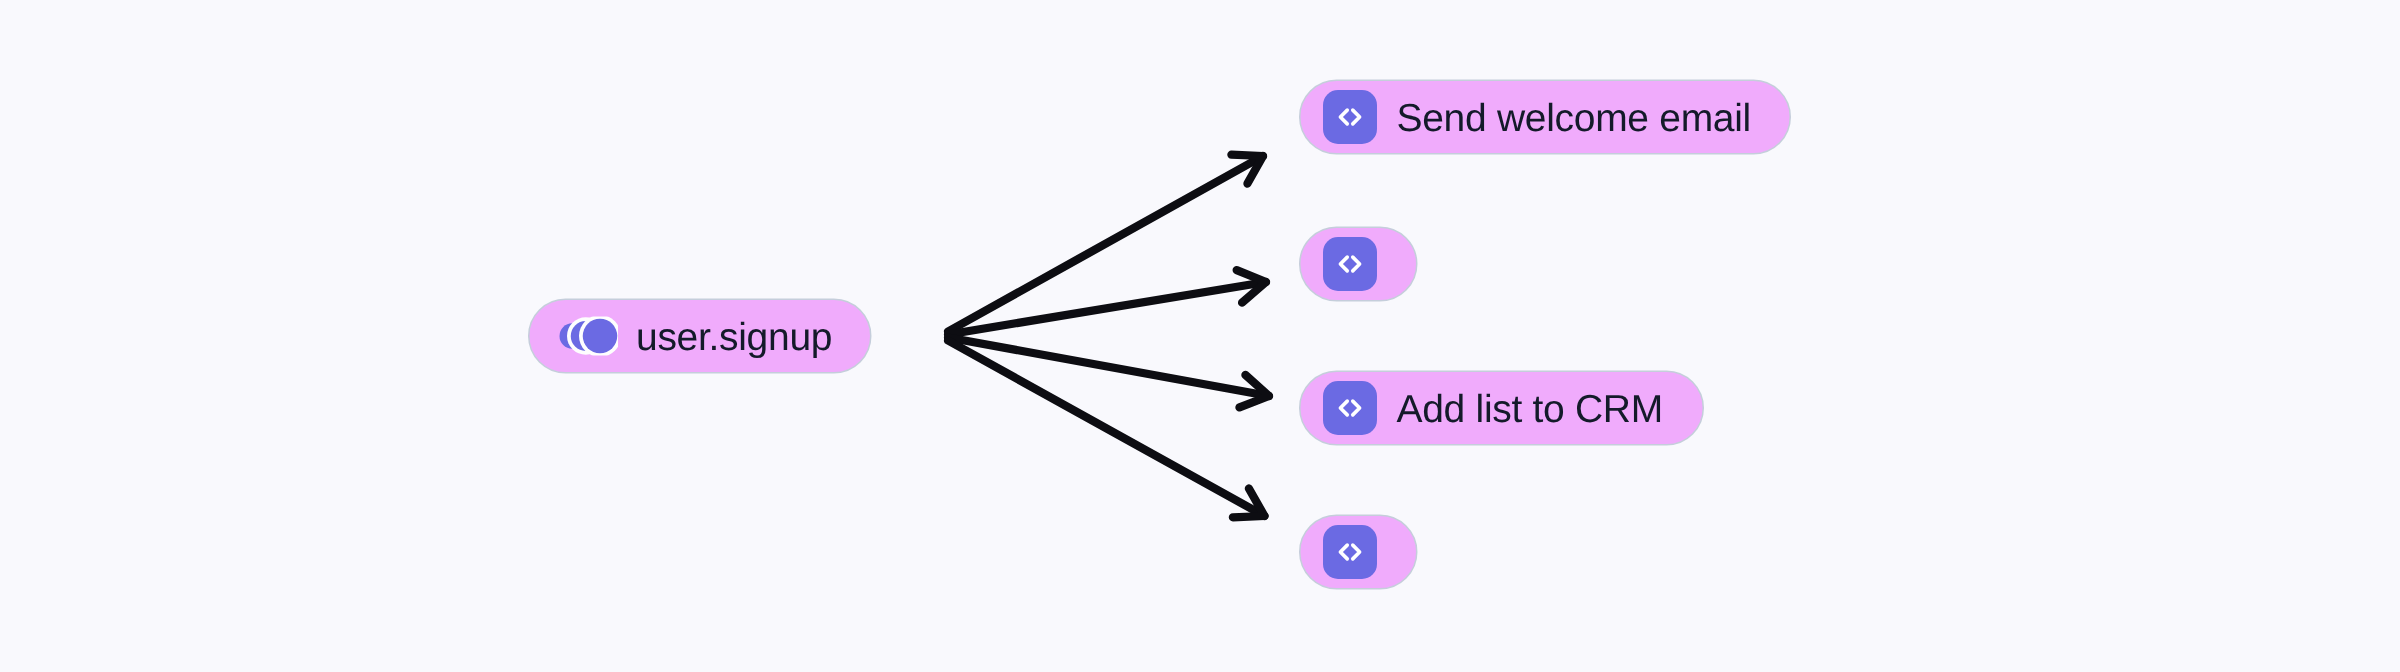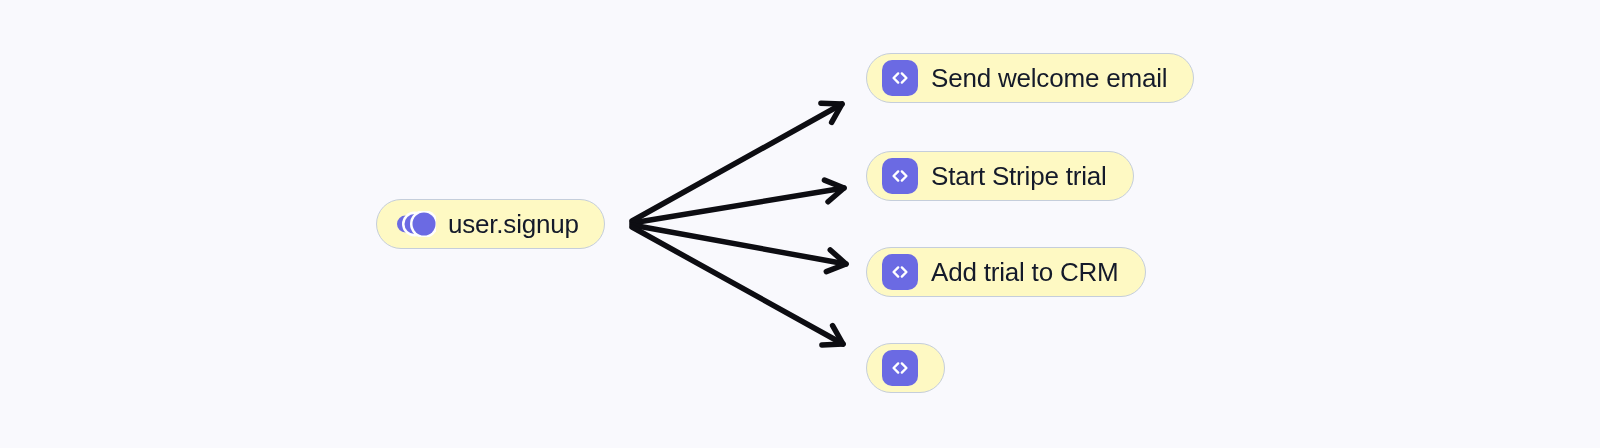--- a/index.html
+++ b/index.html
@@ -14,32 +14,32 @@
     background: #f9f9fd;
     overflow: hidden;
     font-family: "Liberation Sans", "DejaVu Sans", sans-serif;
   }
   .pill {
     position: absolute;
     display: inline-flex;
     align-items: center;
     box-sizing: border-box;
     height: 50px;
-    background: #fef9c3;
+    background: #f0abfc;
     border: 1.5px solid #c5cedb;
     border-radius: 26px;
     white-space: nowrap;
   }
   .pill .label {
     font-size: 26px;
     color: #141a2a;
     letter-spacing: -0.2px;
   }
   .event-pill {
-    left: 376px;
+    left: 352px;
     top: 199px;
     padding: 0 25px 0 17px;
     gap: 12px;
   }
   .fn-pill {
     left: 866px;
     padding: 0 26px 0 15px;
     gap: 13px;
   }
   .fn-pill-1 { top: 53px; }
@@ -110,30 +110,29 @@
     </span>
     <span class="label">Send welcome email</span>
   </div>
 
   <div class="pill fn-pill fn-pill-2">
     <span class="code-icon-box">
       <svg width="22" height="22" viewBox="0 0 24 24">
         <path d="M10 7 L5 12 L10 17 M14 7 L19 12 L14 17" fill="none" stroke="#ffffff" stroke-width="2.6" stroke-linecap="round" stroke-linejoin="round"></path>
       </svg>
     </span>
-    <span class="label">Start Stripe trial</span>
   </div>
 
   <div class="pill fn-pill fn-pill-3">
     <span class="code-icon-box">
       <svg width="22" height="22" viewBox="0 0 24 24">
         <path d="M10 7 L5 12 L10 17 M14 7 L19 12 L14 17" fill="none" stroke="#ffffff" stroke-width="2.6" stroke-linecap="round" stroke-linejoin="round"></path>
       </svg>
     </span>
-    <span class="label">Add trial to CRM</span>
+    <span class="label">Add list to CRM</span>
   </div>
 
   <div class="pill fn-pill fn-pill-4">
     <span class="code-icon-box">
       <svg width="22" height="22" viewBox="0 0 24 24">
         <path d="M10 7 L5 12 L10 17 M14 7 L19 12 L14 17" fill="none" stroke="#ffffff" stroke-width="2.6" stroke-linecap="round" stroke-linejoin="round"></path>
       </svg>
     </span>
   </div>
 

